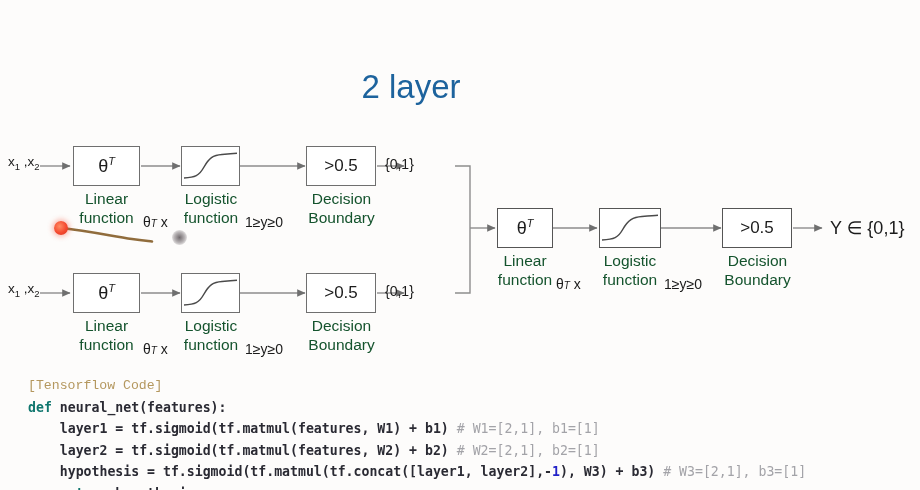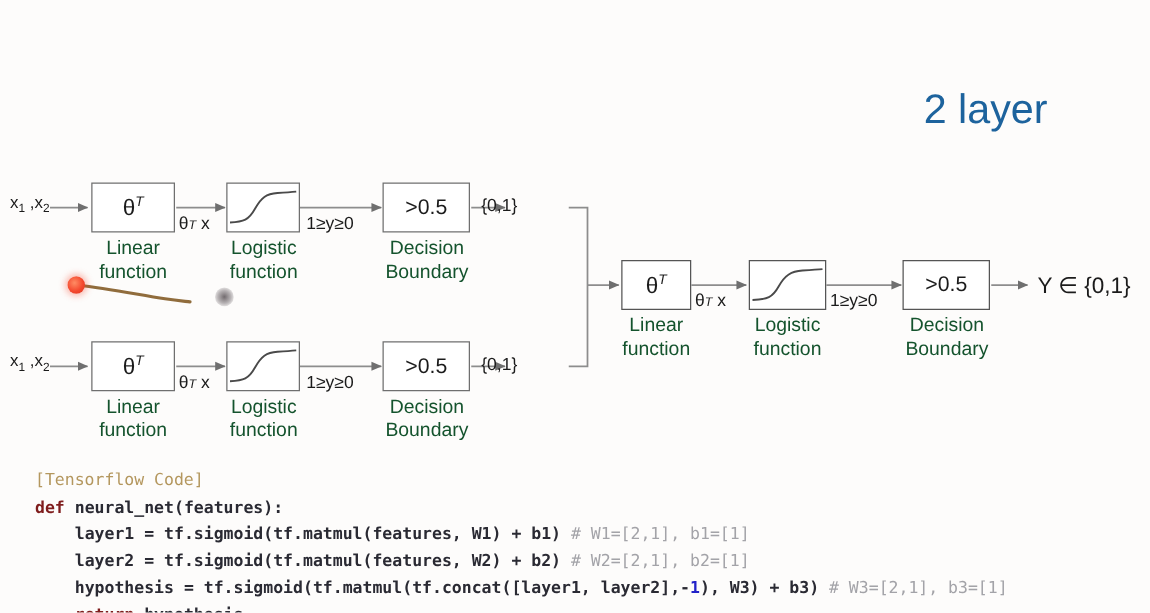--- a/index.html
+++ b/index.html
@@ -29,23 +29,23 @@
     width: 920px;
     text-align: center;
     font-size: 41px;
     font-weight: normal;
     letter-spacing: -0.5px;
     color: #131313;
     line-height: 1.05;
   }
   #subtitle {
     position: absolute;
-    left: 16px; top: 70px;
+    left: 0; top: 70px;
     width: 822px;
-    text-align: right;
+    text-align: center;
     font-size: 33px;
     font-weight: normal;
     color: #1d639d;
     line-height: 1.05;
   }
 
   
   #diagram {
     position: absolute;
     left: 0; top: 0;
@@ -75,20 +75,21 @@
     font-size: 15.5px;
     color: #14532d;
     line-height: 1.22;
     white-space: nowrap;
   }
   .edgelabel {
     position: absolute;
     font-size: 14px;
     color: #1b1b1b;
     white-space: nowrap;
+    margin-top: 44px;
   }
   .edgelabel .it { font-style: italic; font-size: 10px; }
   .io {
     position: absolute;
     font-size: 14px;
     color: #1b1b1b;
     white-space: nowrap;
   }
   .io.small { font-size: 13.5px; }
   .io sub { font-size: 9.5px; }
@@ -114,22 +115,22 @@
   #code {
     position: absolute;
     left: 28px; top: 374px;
     font-family: "DejaVu Sans Mono", monospace;
     font-size: 13.2px;
     line-height: 21.5px;
     color: #2a2a33;
     white-space: pre;
   }
   #code .line { white-space: pre; }
-  .c-tag { color: #b4975e; }
-  .c-kw  { color: #7f1d1d; font-weight: bold; }
+  .c-tag { color: #b4975e; font-family: Liberation Mono, monospace; }
+  .c-kw  { color: #0f766e; font-weight: bold; }
   .c-num { color: #2222c8; font-weight: bold; }
   .c-com { color: #a3a3a8; }
   .c-txt { color: #2a2a33; font-weight: bold; }
 </style>
 </head>
 <body>
 
 <div id="slide">
 
   <div id="subtitle">2 layer</div>

